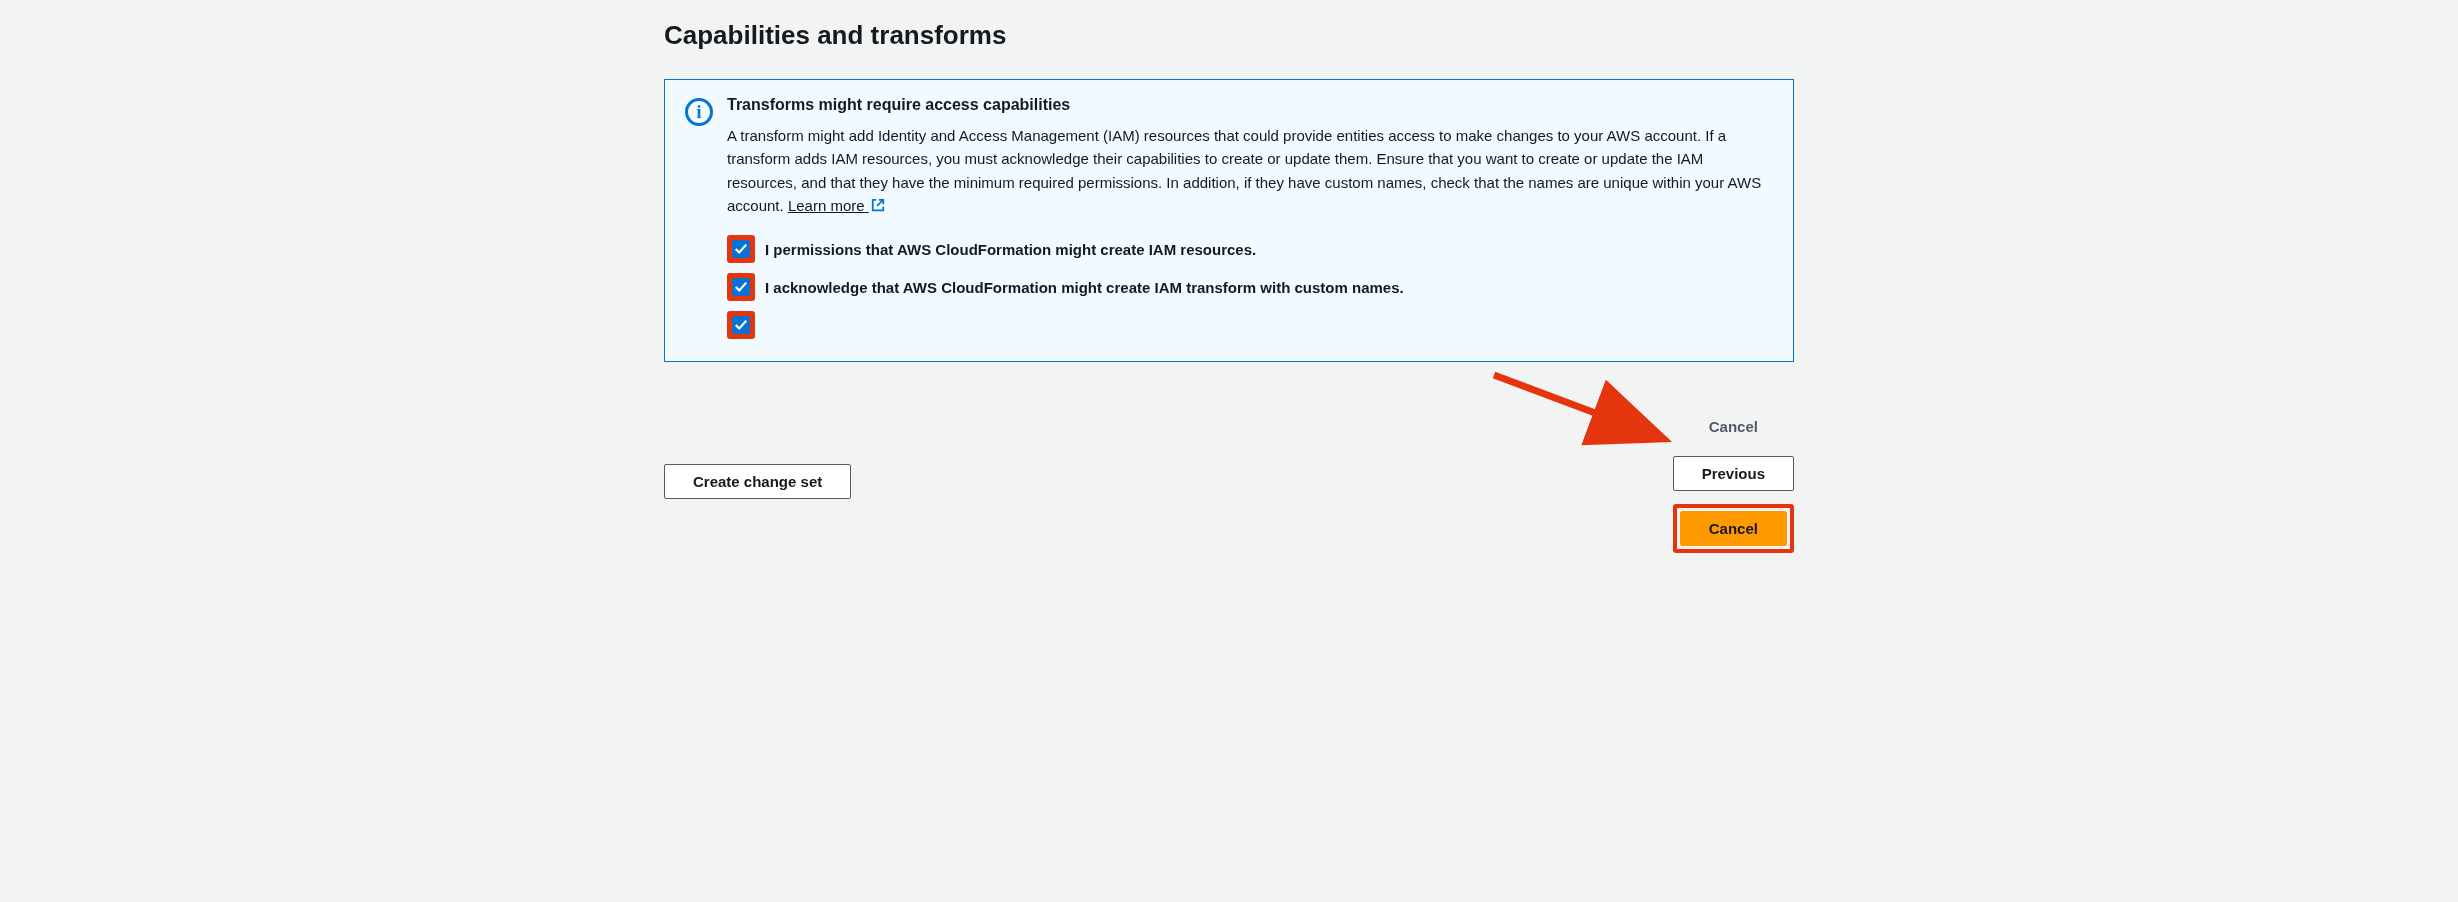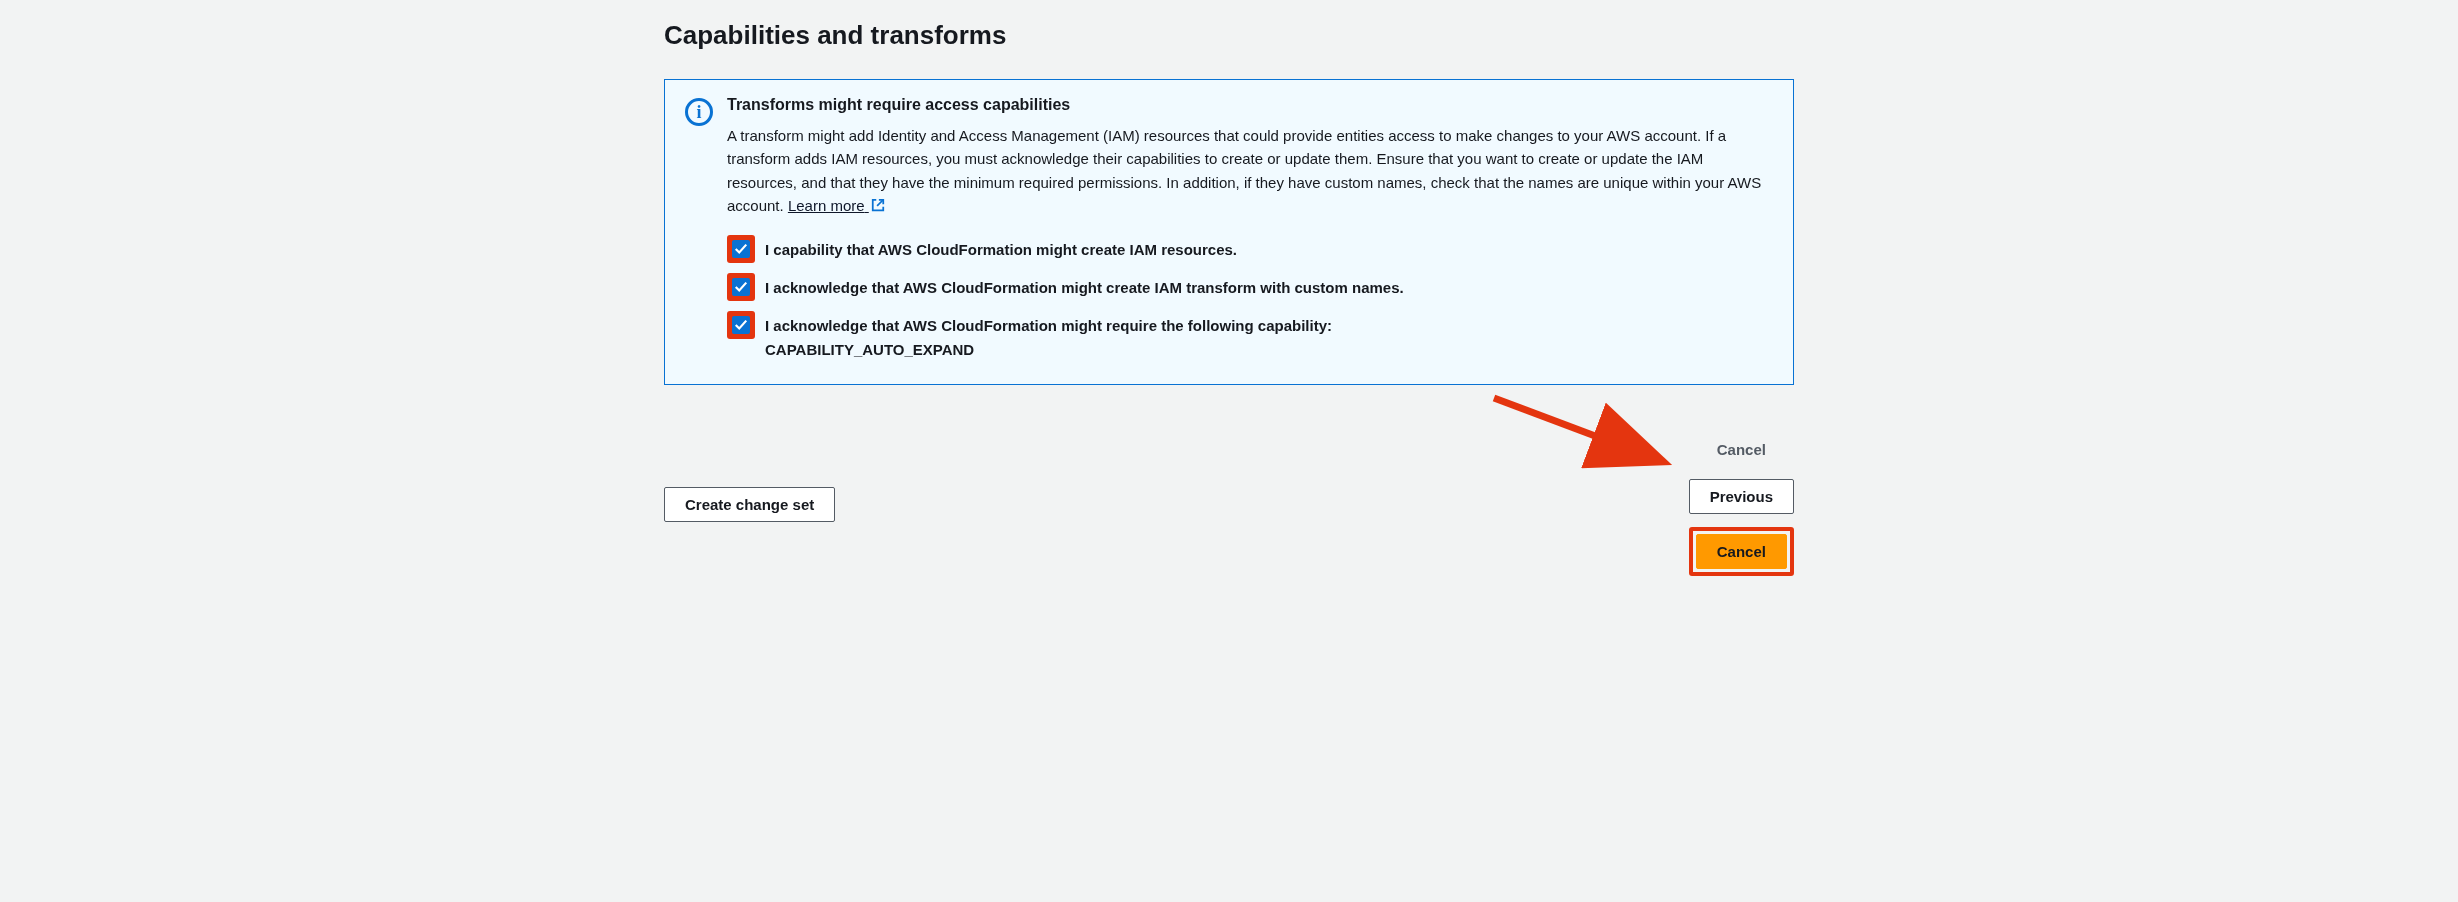--- a/index.html
+++ b/index.html
@@ -117,21 +117,21 @@
     .button-row {
       display: flex;
       justify-content: space-between;
       align-items: center;
       margin-top: 48px;
       position: relative;
     }
     .btn {
       font-size: 15px;
       font-weight: 700;
-      padding: 8px 20px;
+      padding: 8px 28px;
       border-radius: 2px;
       cursor: pointer;
       font-family: inherit;
     }
     .btn-outline {
       background: #fff;
       border: 1px solid #545b64;
       color: #16191f;
     }
     .btn-link {
@@ -186,21 +186,21 @@
       </div>
 
       <div class="ack-row">
         <div class="checkbox-highlight">
           <div class="checkbox-box">
             <svg viewBox="0 0 16 16">
                 <path d="M2 8 L6 12 L14 3" stroke="#fff" stroke-width="2.5" fill="none"></path>
               </svg>
           </div>
         </div>
-        <div class="ack-label">I capability that AWS CloudFormation might create IAM resources.</div>
+        <div class="ack-label">I permissions that AWS CloudFormation might create IAM resources.</div>
       </div>
 
       <div class="ack-row">
         <div class="checkbox-highlight">
           <div class="checkbox-box">
             <svg viewBox="0 0 16 16">
                 <path d="M2 8 L6 12 L14 3" stroke="#fff" stroke-width="2.5" fill="none"></path>
               </svg>
           </div>
         </div>
@@ -208,21 +208,20 @@
       </div>
 
       <div class="ack-row">
         <div class="checkbox-highlight">
           <div class="checkbox-box">
             <svg viewBox="0 0 16 16">
                 <path d="M2 8 L6 12 L14 3" stroke="#fff" stroke-width="2.5" fill="none"></path>
               </svg>
           </div>
         </div>
-        <div class="ack-label">I acknowledge that AWS CloudFormation might require the following capability: CAPABILITY_AUTO_EXPAND</div>
       </div>
     </div>
   </div>
 
   <div class="button-row">
     <svg class="arrow-svg" width="200" height="90" viewBox="0 0 200 90">
       <defs>
         <marker id="arrowhead" markerWidth="12" markerHeight="10" refX="10" refY="5" orient="auto">
           <polygon points="0 0, 12 5, 0 10" fill="#e4350f"></polygon>
         </marker>

